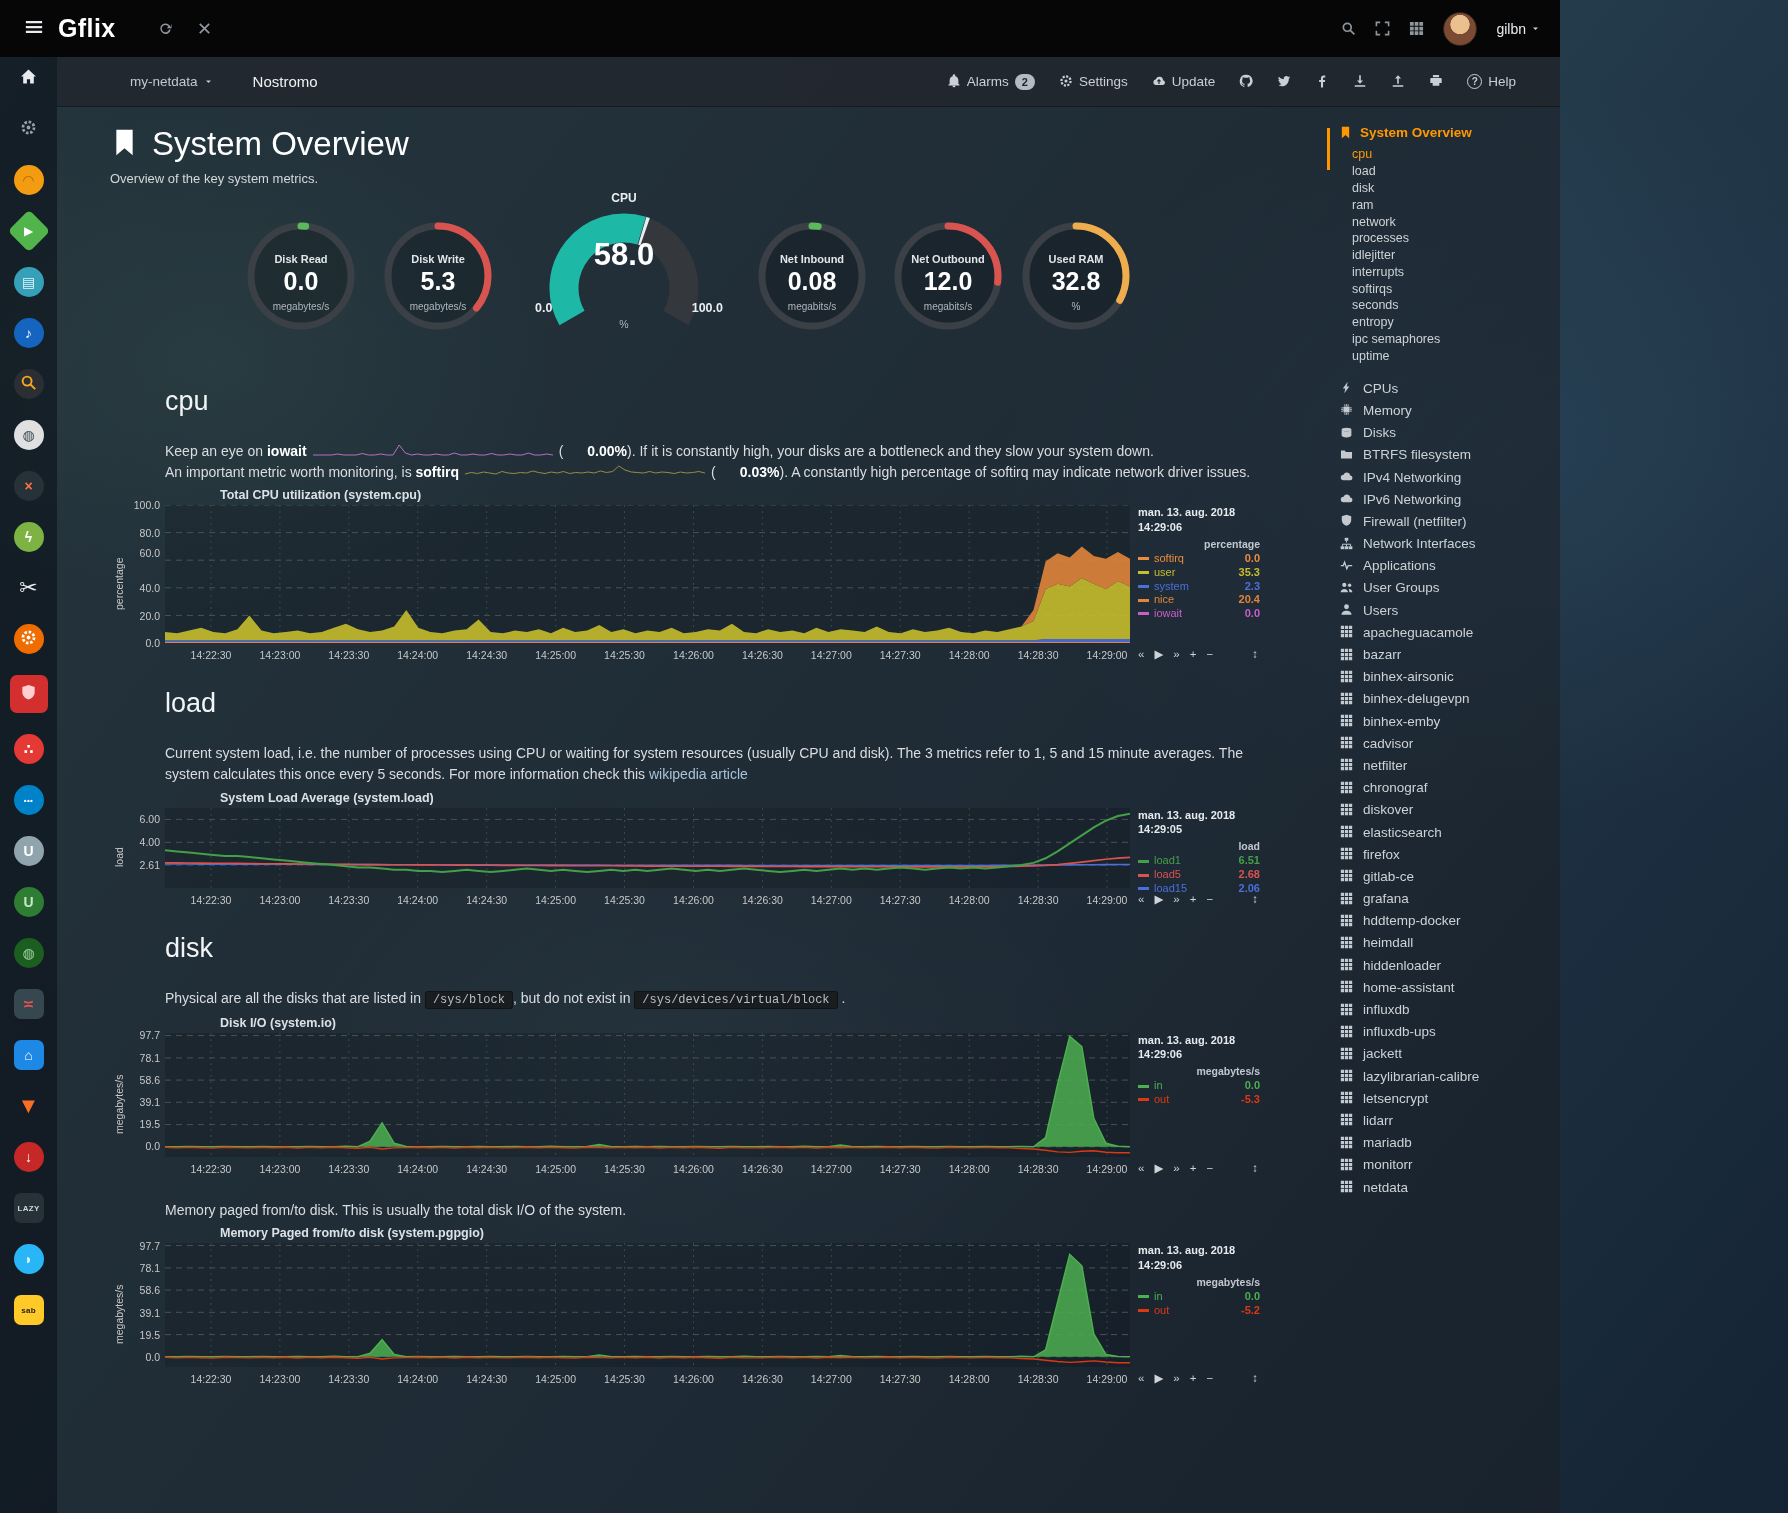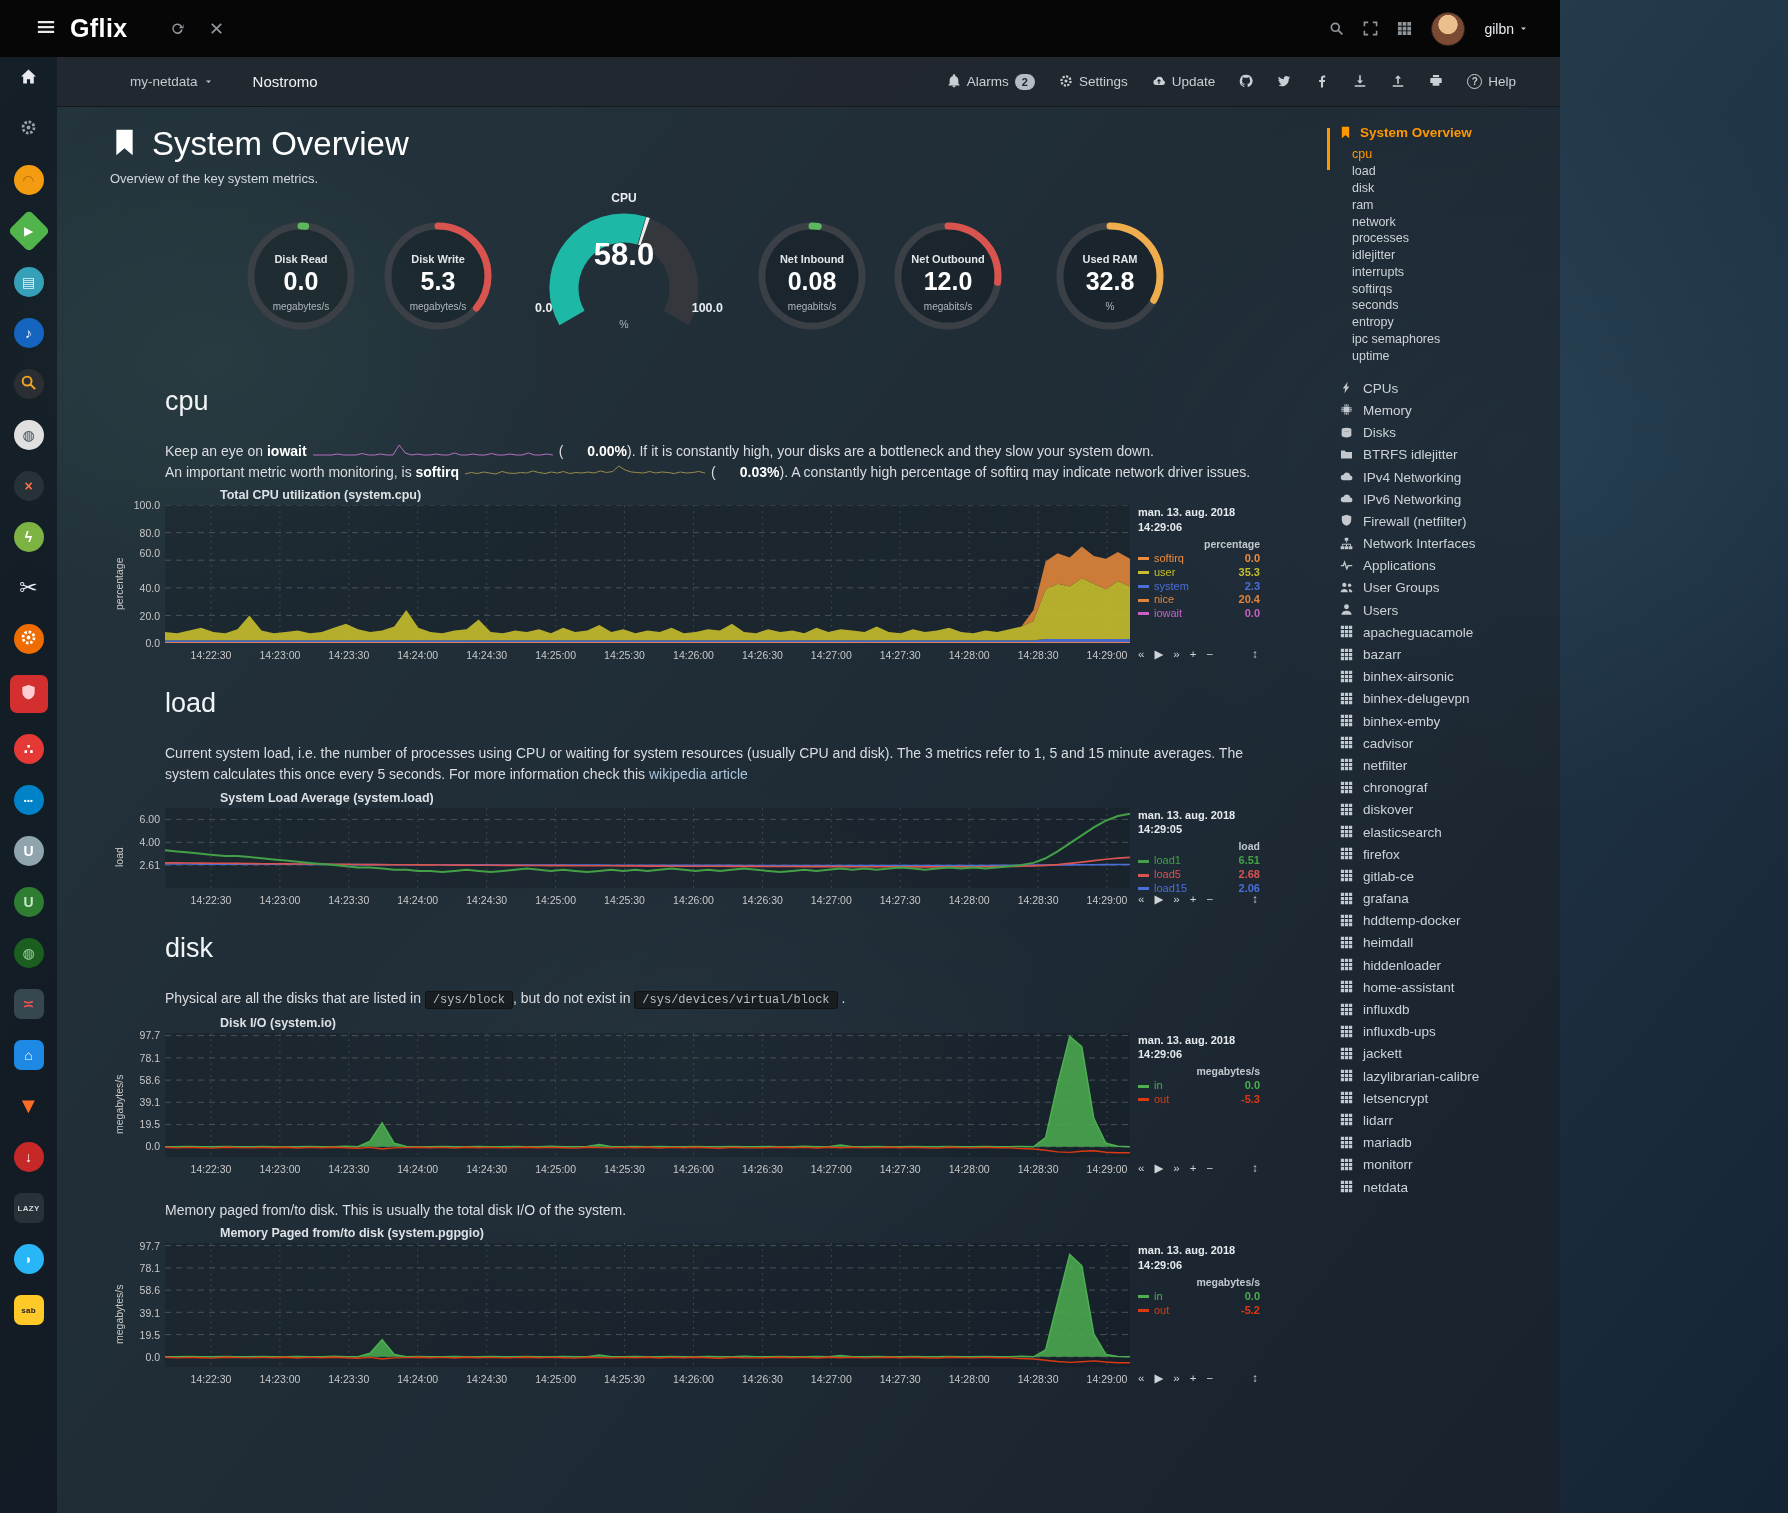--- a/index.html
+++ b/index.html
@@ -11,21 +11,21 @@
       radial-gradient(520px 380px at 12% 24%, rgba(105,180,160,0.20), transparent 65%),
       radial-gradient(640px 420px at 38% 70%, rgba(130,170,180,0.12), transparent 65%),
       radial-gradient(800px 520px at 85% 30%, rgba(70,110,140,0.18), transparent 70%),
       linear-gradient(128deg,#30505a 0%,#2a4452 28%,#233a4b 55%,#1b2d3e 78%,#152434 100%);
   }
   .app { position:relative; width:1560px; height:1513px; }
   .ico svg { width:1em; height:1em; display:inline-block; vertical-align:-0.12em; }
 
   
   .topbar { position:absolute; left:0; top:0; width:1560px; height:57px; background:#060607;
-    display:flex; align-items:center; padding:0 22px; z-index:40; }
+    display:flex; align-items:center; padding:0 10px; z-index:40; }
   .burger { font-size:20px; color:#e8eaed; margin:0 14px; cursor:pointer; }
   .brand { font-size:25px; font-weight:700; color:#fff; letter-spacing:0.4px; margin-right:30px; }
   .t-ic { font-size:15px; color:#8f969c; margin:0 12px; cursor:pointer; }
   .t-right { margin-left:auto; display:flex; align-items:center; gap:19px; padding-right:10px; }
   .t-right .t-ic { margin:0; }
   .avatar { width:34px; height:34px; border-radius:50%;
     background: radial-gradient(circle at 50% 36%, #ecc08e 0 36%, #7a4a32 38% 100%);
     border:1px solid #30241c; }
   .uname { color:#e8ecef; font-size:14px; display:flex; align-items:center; gap:5px; cursor:pointer; }
   .uname .ico { font-size:9px; color:#cfd4d8; }
@@ -75,21 +75,21 @@
   .pt-value { position:absolute; top:49px; left:0; right:0; font-size:25px; font-weight:700; color:#fff; }
   .pt-units { position:absolute; top:83px; left:0; right:0; font-size:10px; color:#aeb6bc; }
   .gauge-tile { position:absolute; top:-7px; width:210px; height:158px; text-align:center; cursor:crosshair; }
   .gt-label { font-size:12px; font-weight:700; color:#eaeef1; margin-bottom:1px; }
   .gt-value { position:absolute; top:46px; left:0; right:0; font-size:31px; font-weight:700; color:#fff; }
   .gt-min { position:absolute; left:16px; top:110px; font-size:12.5px; font-weight:700; color:#eaeef1; }
   .gt-max { position:absolute; right:6px; top:110px; font-size:12.5px; font-weight:700; color:#eaeef1; }
   .gt-unit { position:absolute; left:0; right:0; top:127px; font-size:10.5px; color:#aeb6bc; }
   #gauges > div:nth-child(1){ left:179px; } #gauges > div:nth-child(2){ left:316px; }
   #gauges > div:nth-child(3){ left:462px; } #gauges > div:nth-child(4){ left:690px; }
-  #gauges > div:nth-child(5){ left:826px; } #gauges > div:nth-child(6){ left:988px; }
+  #gauges > div:nth-child(5){ left:826px; } #gauges > div:nth-child(6){ left:954px; }
 
   .sec-h { font-size:27px; font-weight:400; color:#f2f5f7; margin:26px 0 0 108px; }
   .desc { margin:24px 0 0 108px; max-width:1098px; font-size:14px; color:#dadde0; line-height:1.48; }
   .desc b { color:#fff; }
   .desc .lnk { color:#a9c3da; }
   .spark { display:inline-block; margin:0 6px; vertical-align:baseline; }
   .gap { display:inline-block; width:24px; }
   code.chip { font-family:"Liberation Mono","DejaVu Sans Mono",monospace; font-size:12px;
     background:#1a1d20; color:#b8bfc4; border:1px solid #101214; border-radius:3px; padding:1px 7px; }
 
@@ -841,21 +841,21 @@
         <span class="ico"><svg viewBox="0 0 16 16" fill="currentColor" aria-hidden="true">
             <ellipse cx="8" cy="4.3" rx="6" ry="2.3"></ellipse>
             <path d="M2 4.3v7.4c0 1.3 2.7 2.3 6 2.3s6-1 6-2.3V4.3c0 1.3-2.7 2.3-6 2.3S2 5.6 2 4.3z"></path>
           </svg></span>
         <span>Disks</span>
       </div>
       <div class="m-sec">
         <span class="ico"><svg viewBox="0 0 16 16" fill="currentColor" aria-hidden="true">
             <path d="M1.2 3h4.6l1.4 1.8h7.6V13H1.2z"></path>
           </svg></span>
-        <span>BTRFS idlejitter</span>
+        <span>BTRFS filesystem</span>
       </div>
       <div class="m-sec">
         <span class="ico"><svg viewBox="0 0 16 16" fill="currentColor" aria-hidden="true">
             <path d="M12.7 6.8a4.3 4.3 0 0 0-8.3-1A3.4 3.4 0 0 0 4.3 12.6h7.9a2.9 2.9 0 0 0 .5-5.8z"></path>
           </svg></span>
         <span>IPv4 Networking</span>
       </div>
       <div class="m-sec">
         <span class="ico"><svg viewBox="0 0 16 16" fill="currentColor" aria-hidden="true">
             <path d="M12.7 6.8a4.3 4.3 0 0 0-8.3-1A3.4 3.4 0 0 0 4.3 12.6h7.9a2.9 2.9 0 0 0 .5-5.8z"></path>

